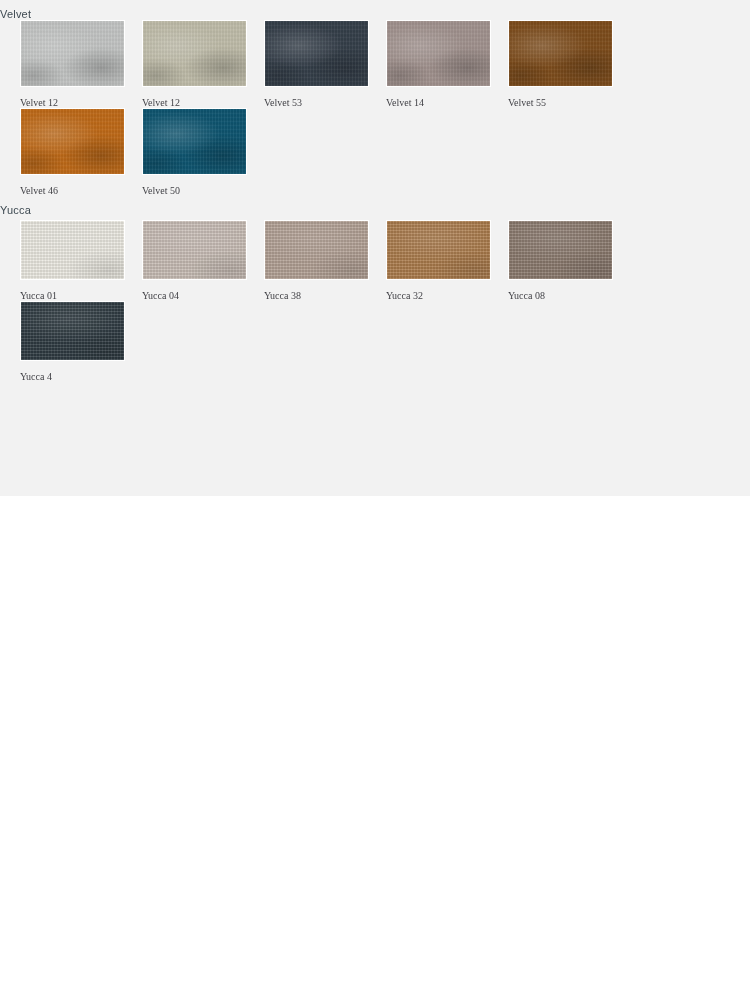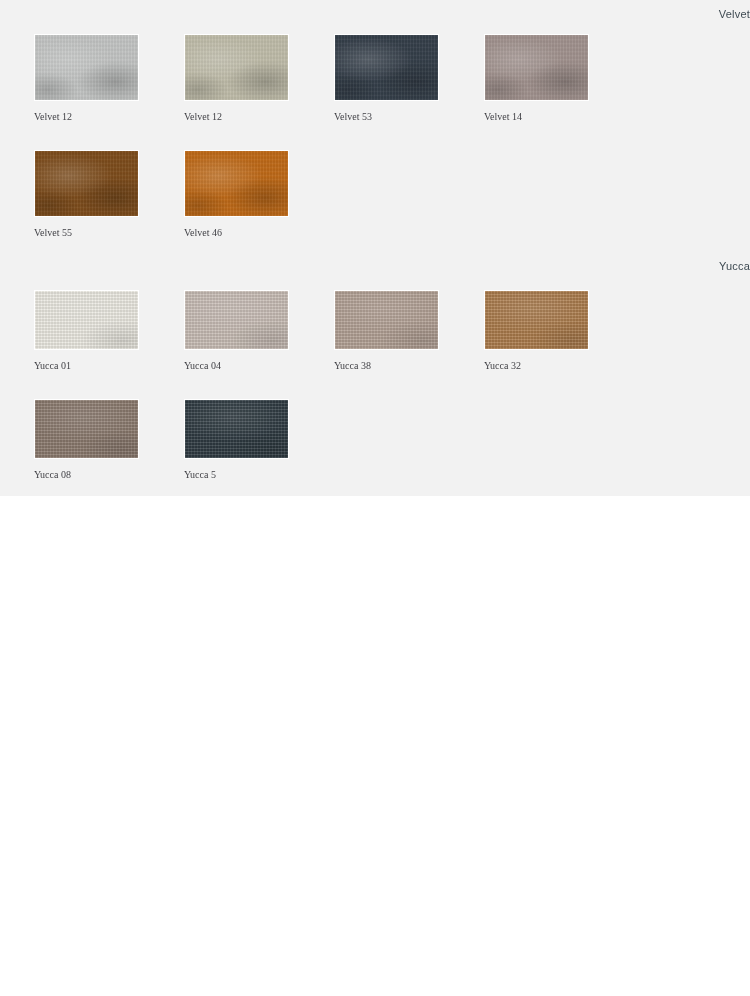--- a/index.html
+++ b/index.html
@@ -30,21 +30,21 @@
     height: 496px;
     background: #f2f2f2;
     box-sizing: border-box;
   }
 
   .section {
     width: 750px;
   }
 
   .section-header {
-    text-align: right;
+    text-align: left;
     font-family: "Liberation Sans", "DejaVu Sans", sans-serif;
     font-size: 11px;
     color: #3e4a52;
     letter-spacing: 0.2px;
     line-height: 1;
   }
 
   .section-velvet .section-header { padding-top: 9px; padding-bottom: 0; }
   .section-yucca  .section-header { padding-top: 9px; padding-bottom: 4px; }
 
@@ -52,21 +52,21 @@
     display: flex;
     flex-wrap: wrap;
     padding: 0 0 0 20px;
     margin: 0;
     box-sizing: border-box;
   }
 
   .swatch-cell {
     width: 122px;
     box-sizing: border-box;
-    margin: 14px;
+    margin: 0;
   }
 
   .swatch-img {
     width: 105px;
     border: 1px solid #ffffff;
     box-sizing: border-box;
     position: relative;
     overflow: hidden;
     display: block;
   }
@@ -158,20 +158,26 @@
               <div class="tex tex-velvet"></div>
             </div>
             <div class="swatch-label">Velvet 55</div>
           </div>
           <div class="swatch-cell">
             <div class="swatch-img" style="background: rgb(191, 106, 24);">
               <div class="tex tex-velvet"></div>
             </div>
             <div class="swatch-label">Velvet 46</div>
           </div>
+          <div class="swatch-cell">
+            <div class="swatch-img" style="background: rgb(14, 85, 112);">
+              <div class="tex tex-velvet"></div>
+            </div>
+            <div class="swatch-label">Velvet 50</div>
+          </div>
         </div>
     </div>
 
     <div class="section section-yucca">
       <div class="section-header">Yucca</div>
       <div class="swatch-grid">
           <div class="swatch-cell">
             <div class="swatch-img" style="background: rgb(236, 234, 226);">
               <div class="tex tex-linen"></div>
             </div>
@@ -198,19 +204,19 @@
           <div class="swatch-cell">
             <div class="swatch-img" style="background: rgb(139, 122, 110);">
               <div class="tex tex-linen"></div>
             </div>
             <div class="swatch-label">Yucca 08</div>
           </div>
           <div class="swatch-cell">
             <div class="swatch-img" style="background: rgb(47, 59, 66);">
               <div class="tex tex-linen"></div>
             </div>
-            <div class="swatch-label">Yucca 5</div>
+            <div class="swatch-label">Yucca 4</div>
           </div>
         </div>
     </div>
 
   </div>
 </div>
 
 </body></html>

